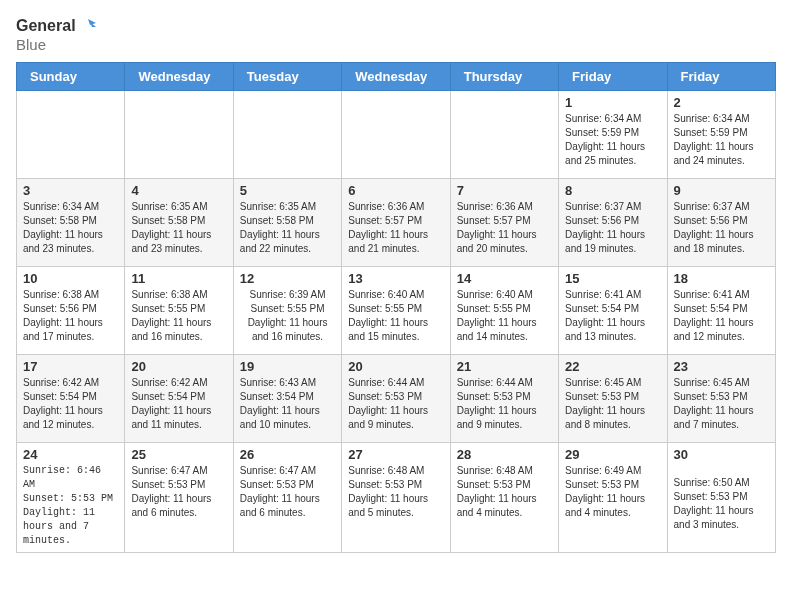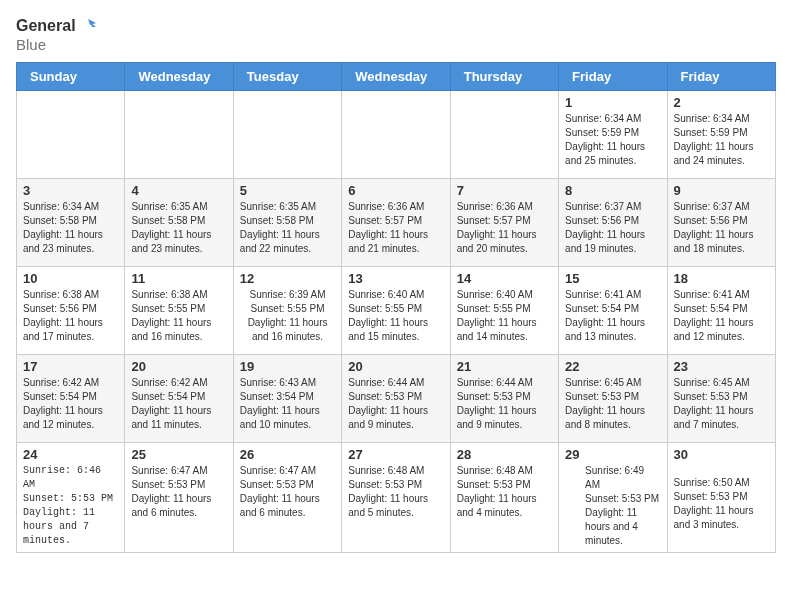--- a/index.html
+++ b/index.html
@@ -288,21 +288,21 @@
 Daylight: 11 hours and 5 minutes.</div>
         </td>
         <td>
           <span class="day-number">28</span>
           <div class="day-info" style="white-space: pre-line;">Sunrise: 6:48 AM
 Sunset: 5:53 PM
 Daylight: 11 hours and 4 minutes.</div>
         </td>
         <td>
           <span class="day-number">29</span>
-          <div class="day-info" style="white-space: pre-line; margin-left: 20px;">Sunrise: 6:49 AM
+          <div class="day-info" style="white-space: pre-line;">Sunrise: 6:49 AM
 Sunset: 5:53 PM
 Daylight: 11 hours and 4 minutes.</div>
         </td>
         <td>
           <span class="day-number">30</span>
           <div class="day-info" style="white-space: pre-line; margin-top: 14px;">Sunrise: 6:50 AM
 Sunset: 5:53 PM
 Daylight: 11 hours and 3 minutes.</div>
         </td>
       </tr>

